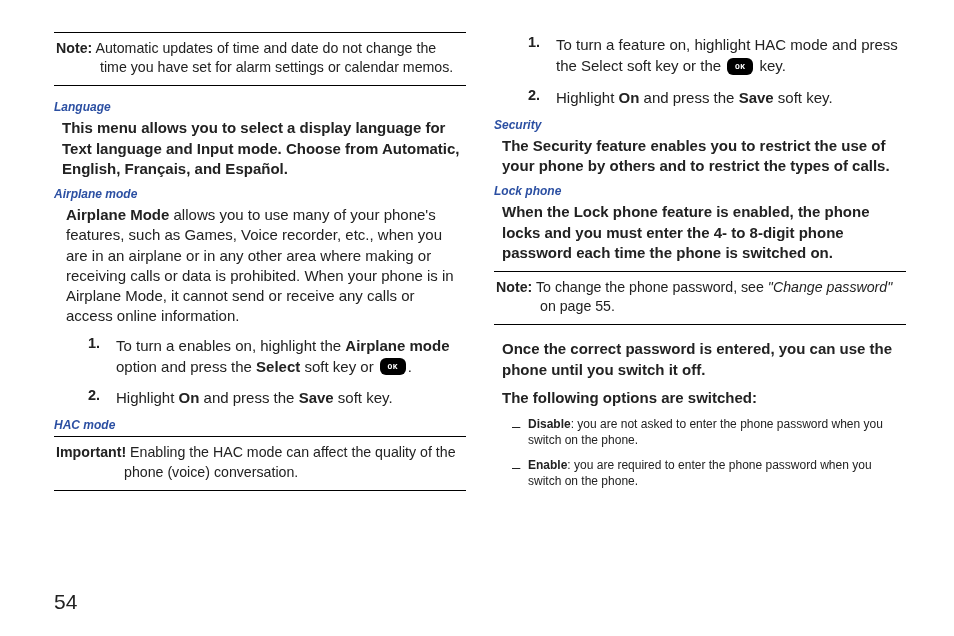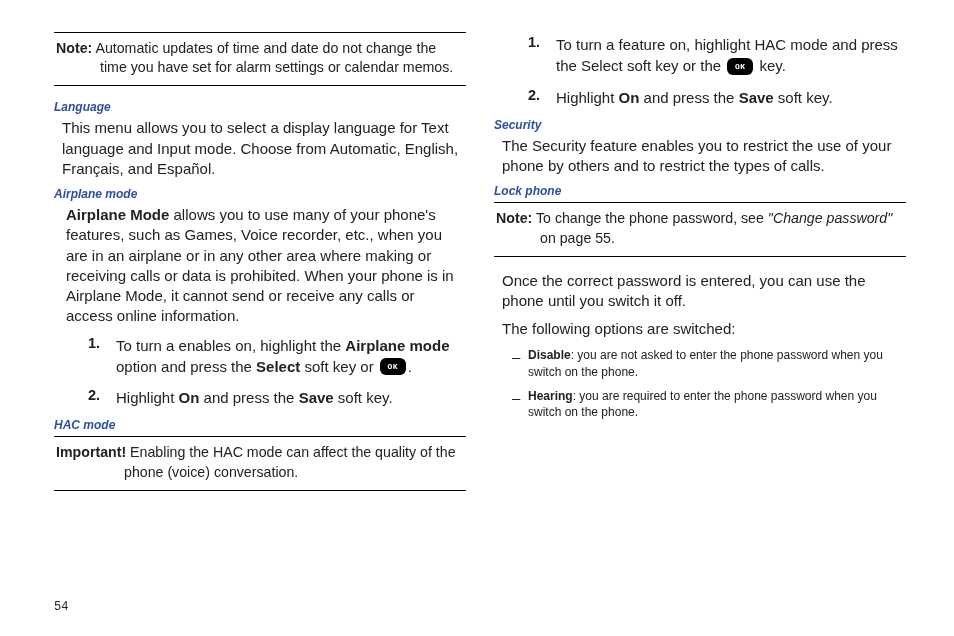--- a/index.html
+++ b/index.html
@@ -36,20 +36,21 @@
       font-weight: 700;
       font-style: italic;
       color: #2b4fa2;
       font-size: 12px;
       margin: 6px 0 4px 0;
     }
     .para {
       font-size: 15px;
       line-height: 1.35;
       margin: 4px 0 8px 8px;
+      font-weight: bold;
     }
     .para-inner {
       font-size: 15px;
       line-height: 1.35;
       margin: 4px 7px 8px 12px;
     }
     .num-list { margin: 6px 0 8px 34px; }
     .num-item { display: flex; margin: 4px 0 10px 0; }
     .num-item .num {
       font-weight: 700;
@@ -91,22 +92,21 @@
       letter-spacing: 0.5px;
       margin: 0 2px;
       position: relative;
       top: -1px;
       font-family: Liberation Mono, monospace;
     }
     .page-num {
       position: absolute;
       left: 54px;
       bottom: 22px;
-      font-size: 12px;
-      font-family: Liberation Mono, monospace;
+      font-size: 21px;
     }
   </style>
 </head>
 <body>
 
 <div class="columns">
 
   <div class="col">
 
     <div class="rule-box">
@@ -162,41 +162,42 @@
         <div class="txt">
           <span>Highlight </span><span class="b">On</span><span> and press the </span><span class="b">Save</span><span> soft key.</span>
         </div>
       </div>
     </div>
 
     <div class="subhead">Security</div>
     <div class="para">The Security feature enables you to restrict the use of your phone by others and to restrict the types of calls.</div>
 
     <div class="subhead">Lock phone</div>
+    <div class="para">When the Lock phone feature is enabled, the phone locks and you must enter the 4- to 8-digit phone password each time the phone is switched on.</div>
 
     <div class="rule-box">
       <div class="body">
         <span class="rule-lead">Note:</span><span> To change the phone password, see </span><span class="i">"Change password"</span><span> on page 55.</span>
       </div>
     </div>
 
     <div class="para">Once the correct password is entered, you can use the phone until you switch it off.</div>
     <div class="para">The following options are switched:</div>
 
     <div class="dash-list">
       <div class="dash-item">
         <div class="dash">–</div>
         <div class="txt">
           <span class="b">Disable</span><span>: you are not asked to enter the phone password when you switch on the phone.</span>
         </div>
       </div>
       <div class="dash-item">
         <div class="dash">–</div>
         <div class="txt">
-          <span class="b">Hearing</span><span>: you are required to enter the phone password when you switch on the phone.</span>
+          <span class="b">Enable</span><span>: you are required to enter the phone password when you switch on the phone.</span>
         </div>
       </div>
     </div>
 
   </div>
 
 </div>
 
 <div class="page-num">54</div>
 

